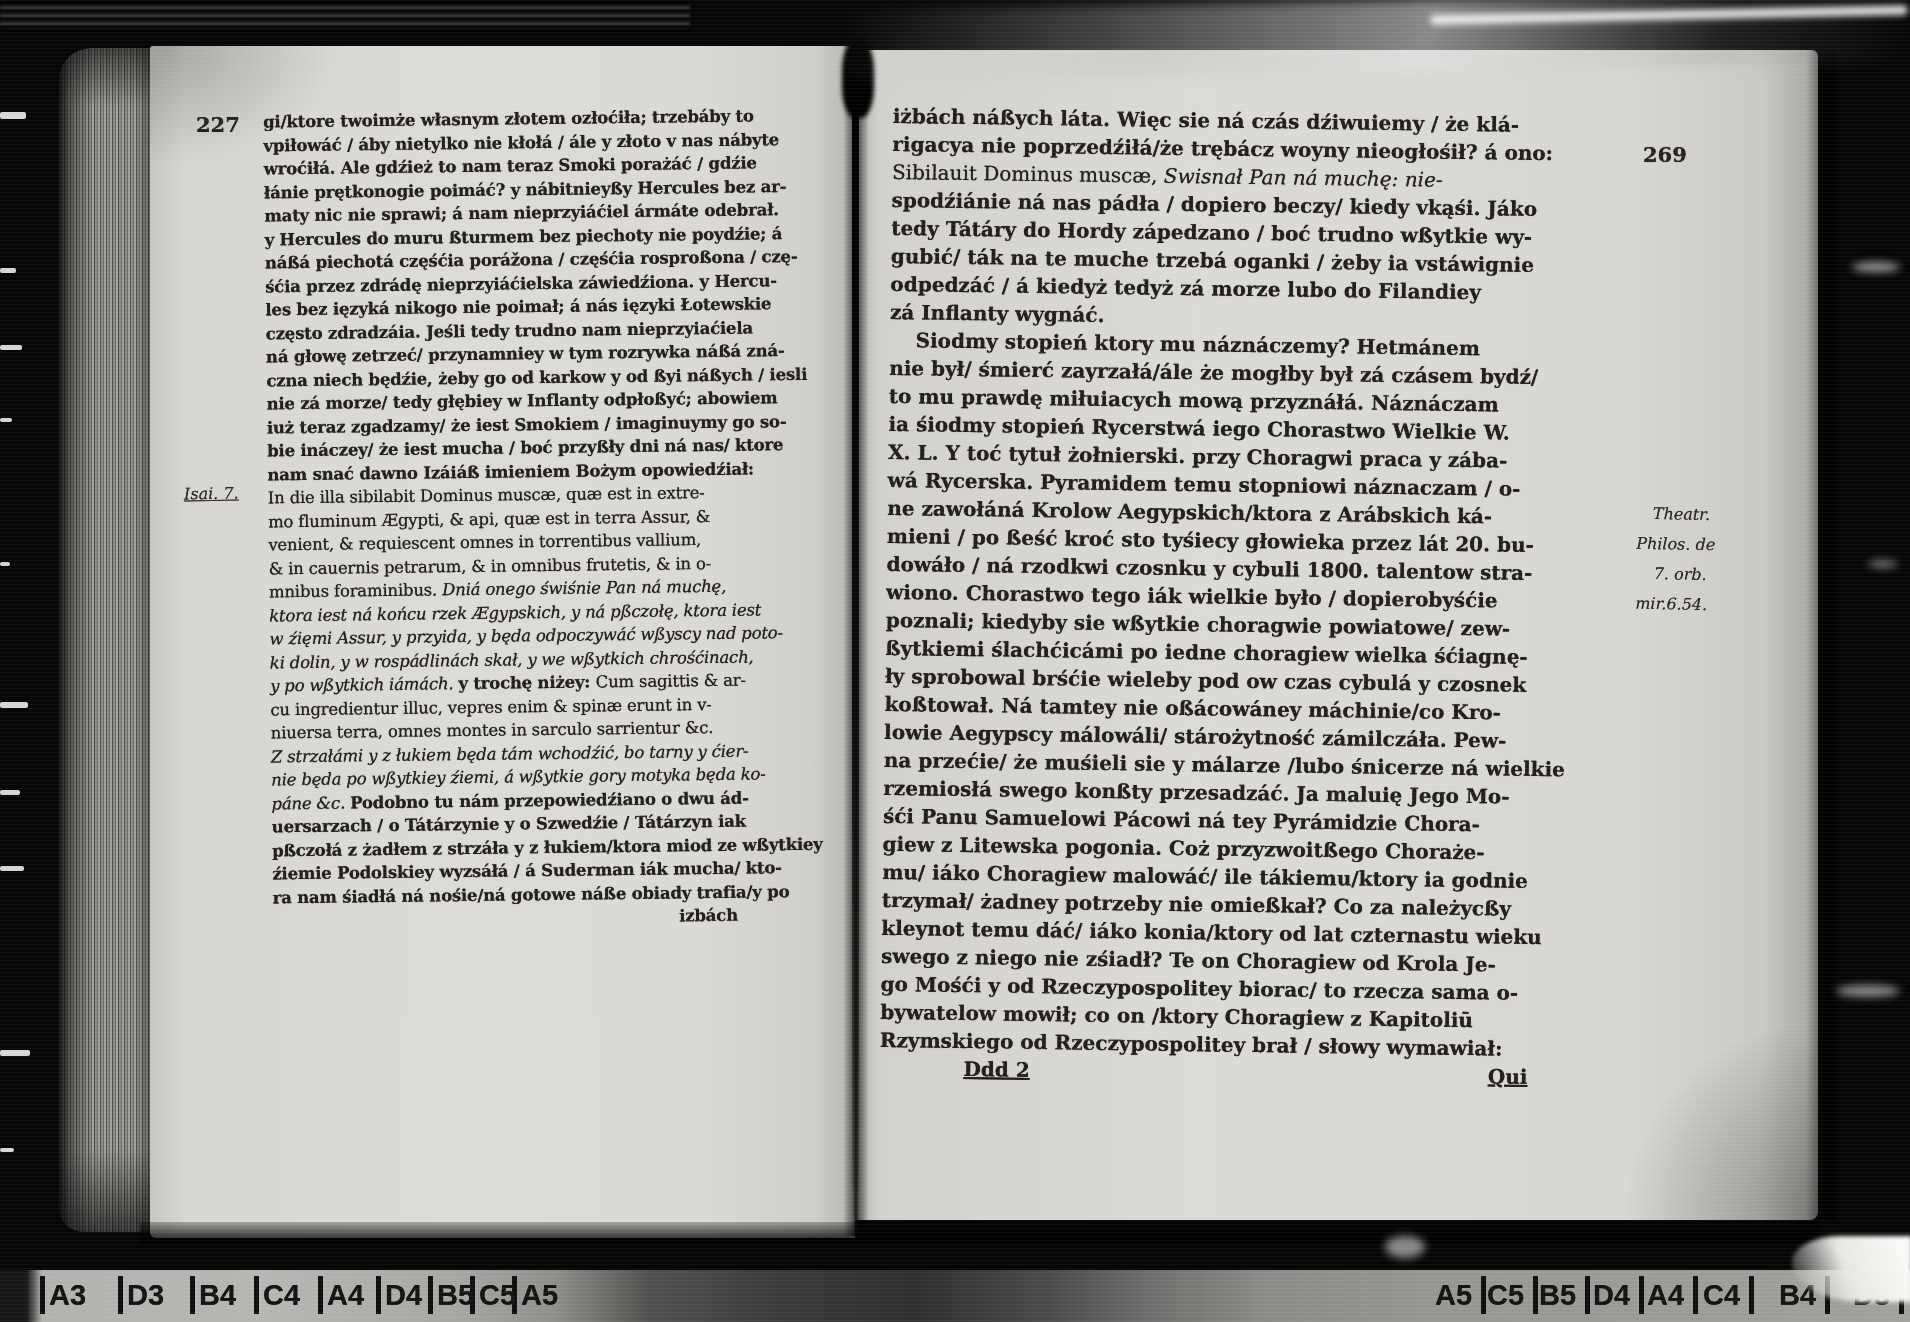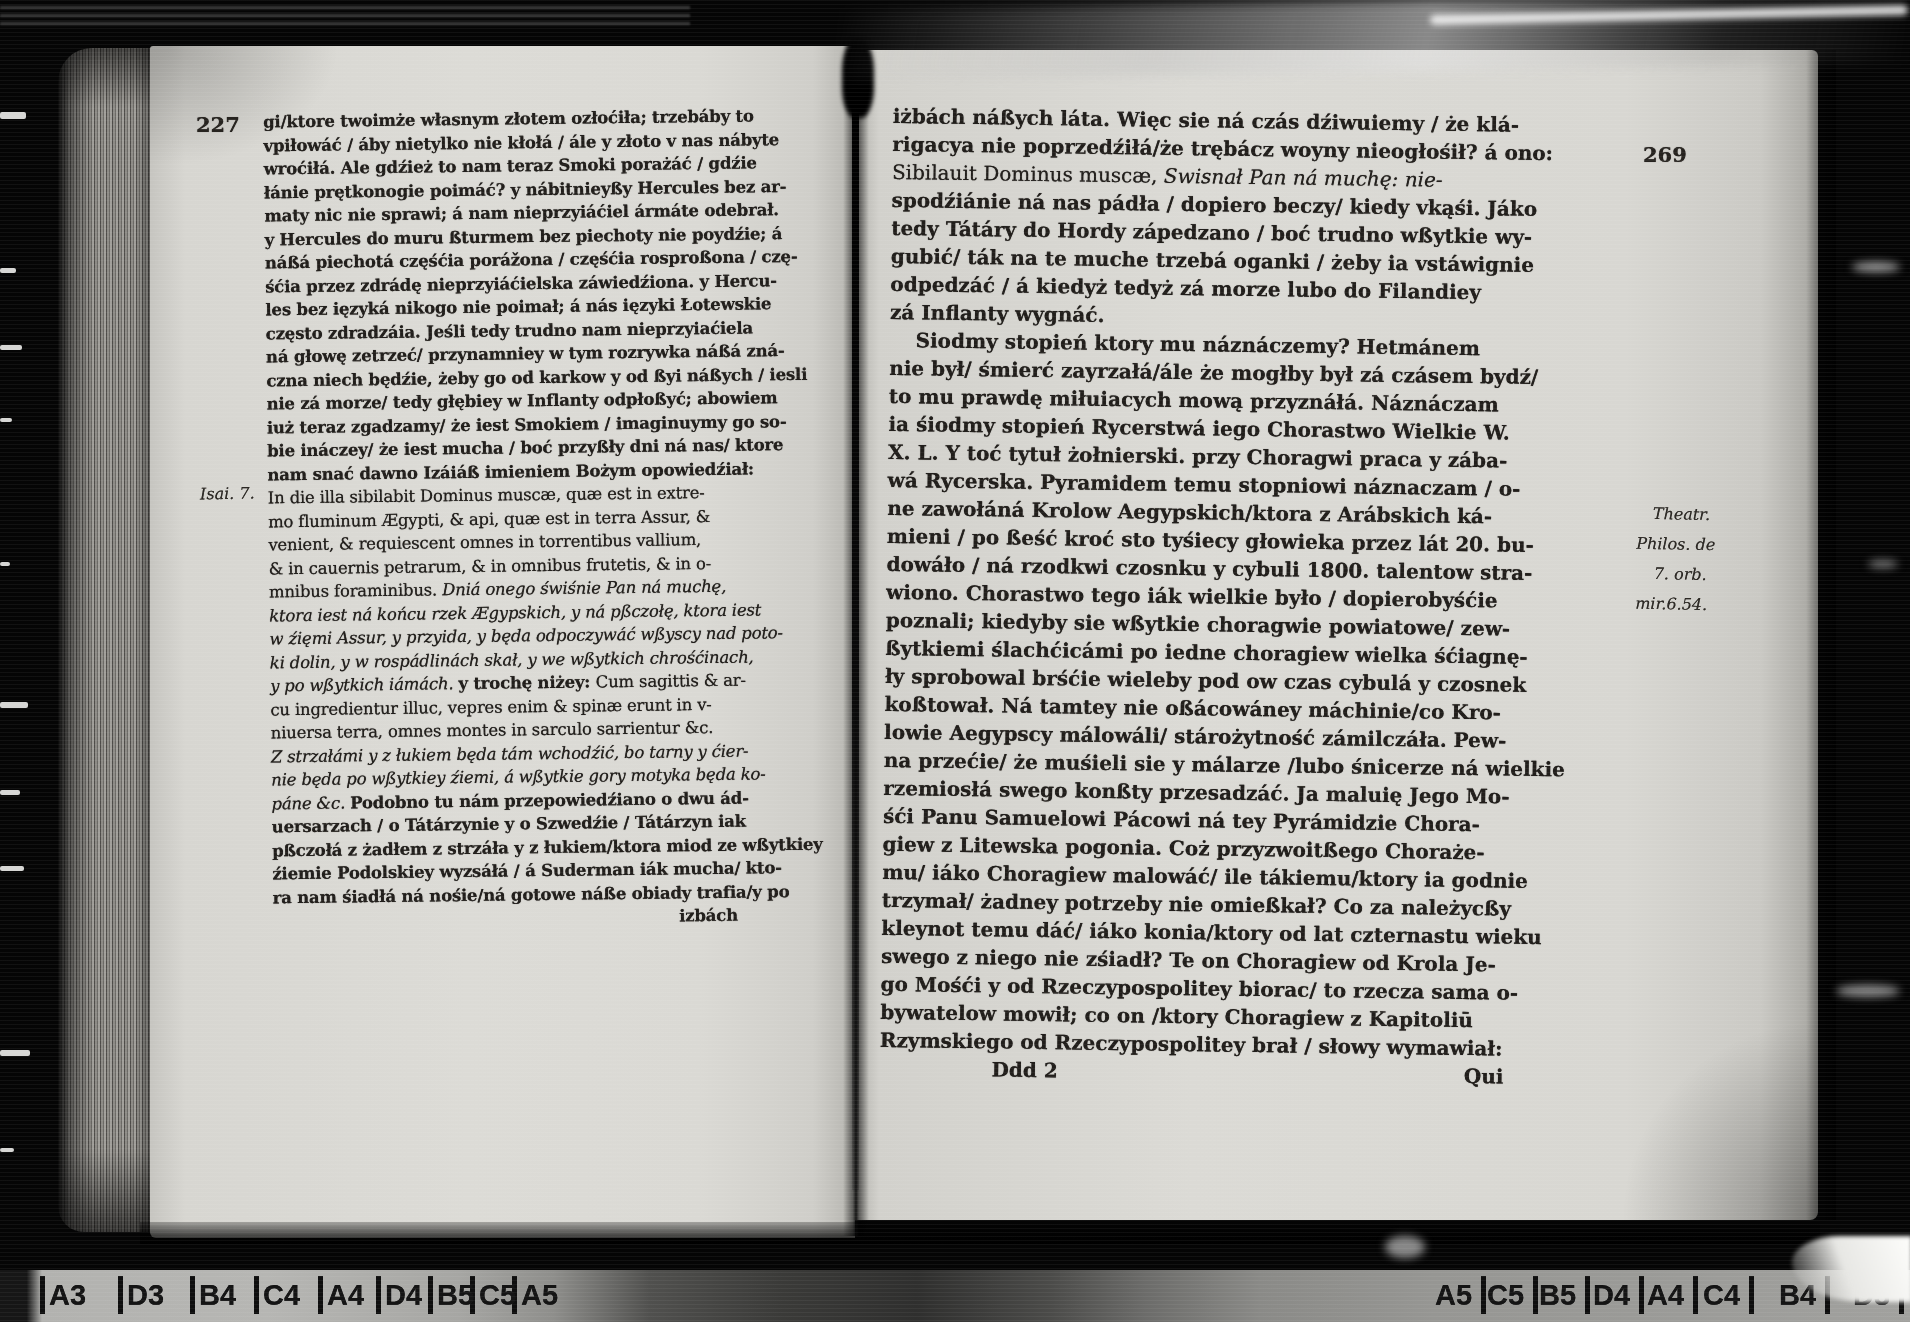--- a/index.html
+++ b/index.html
@@ -40,22 +40,22 @@
   .right-tb{left:893px;top:102px;width:712px;font-size:20px;
             transform:rotate(.8deg);transform-origin:0 0;}
   .right-tb .ln{height:28px;line-height:28px;}
   .bl{font-weight:700;}
   .rm{font-weight:400;}
   .it{font-style:italic;font-weight:400;}
   .pagenum{font-weight:700;font-size:21px;color:#26231f;text-shadow:0 0 .7px rgba(32,29,26,.8);}
   .margin-note{font-style:italic;font-size:16px;color:#2b2824;text-shadow:0 0 .6px rgba(40,36,32,.7);}
   .cwrow{text-align:right;padding-right:62px;}
   .sigrow{display:flex;}
-  .sig{margin-left:112px;}
-  .qui{margin-left:auto;margin-right:88px;}
+  .sig{margin-left:84px;text-decoration:underline;}
+  .qui{margin-left:auto;margin-right:64px;text-decoration:underline;}
   .ind{padding-left:26px;}
 
   
   .streaks-top{left:0;top:6px;width:690px;height:24px;filter:blur(1px);opacity:.55;
     background:repeating-linear-gradient(180deg,rgba(200,200,200,.5) 0 3px,rgba(0,0,0,0) 3px 8px);}
   .smear-topright{left:840px;top:0;width:1070px;height:72px;filter:blur(6px);transform:rotate(-1deg);
     background:linear-gradient(100deg,rgba(150,150,150,0) 0%,rgba(190,190,190,.4) 30%,rgba(225,225,225,.6) 55%,rgba(140,140,140,.2) 82%,rgba(0,0,0,0) 100%);}
   .bright-line{left:1430px;top:10px;width:478px;height:10px;background:rgba(250,250,250,.85);
     filter:blur(3px);transform:rotate(-1.2deg);border-radius:5px;}
   .dash{background:#d6d6d4;filter:blur(.6px);border-radius:2px;}
@@ -84,21 +84,21 @@
   <div class="abs page-shade-tl"></div>
   <div class="abs page-shade-br"></div>
   <div class="abs right-edge-fade"></div>
   <div class="abs book-bottom-shadow"></div>
   <div class="abs gutter"></div>
   <div class="abs gutter-core"></div>
   <div class="abs gutter-top-blob"></div>
 
   <div class="abs pagenum" style="left:196px;top:112px;">227</div>
   <div class="abs pagenum" style="left:1643px;top:142px;">269</div>
-  <div class="abs margin-note" style="left:200px;top:484px;transform:rotate(-1deg);">Isai. 7.</div>
+  <div class="abs margin-note" style="left:184px;top:484px;transform:rotate(-1deg);text-decoration:underline;">Isai. 7.</div>
   <div class="abs margin-note" style="left:1636px;top:500px;width:140px;line-height:30px;transform:rotate(1deg);">
     <div style="padding-left:16px;">Theatr.</div>
     <div>Philos. de</div>
     <div style="padding-left:18px;">7. orb.</div>
     <div>mir.6.54.</div>
   </div>
 
   <div class="tb left-tb">
     <div class="ln bl">gi/ktore twoimże własnym złotem ozłoćiła; trzebáby to</div>
     <div class="ln bl">vpiłowáć / áby nietylko nie kłołá / ále y złoto v nas nábyte</div>

